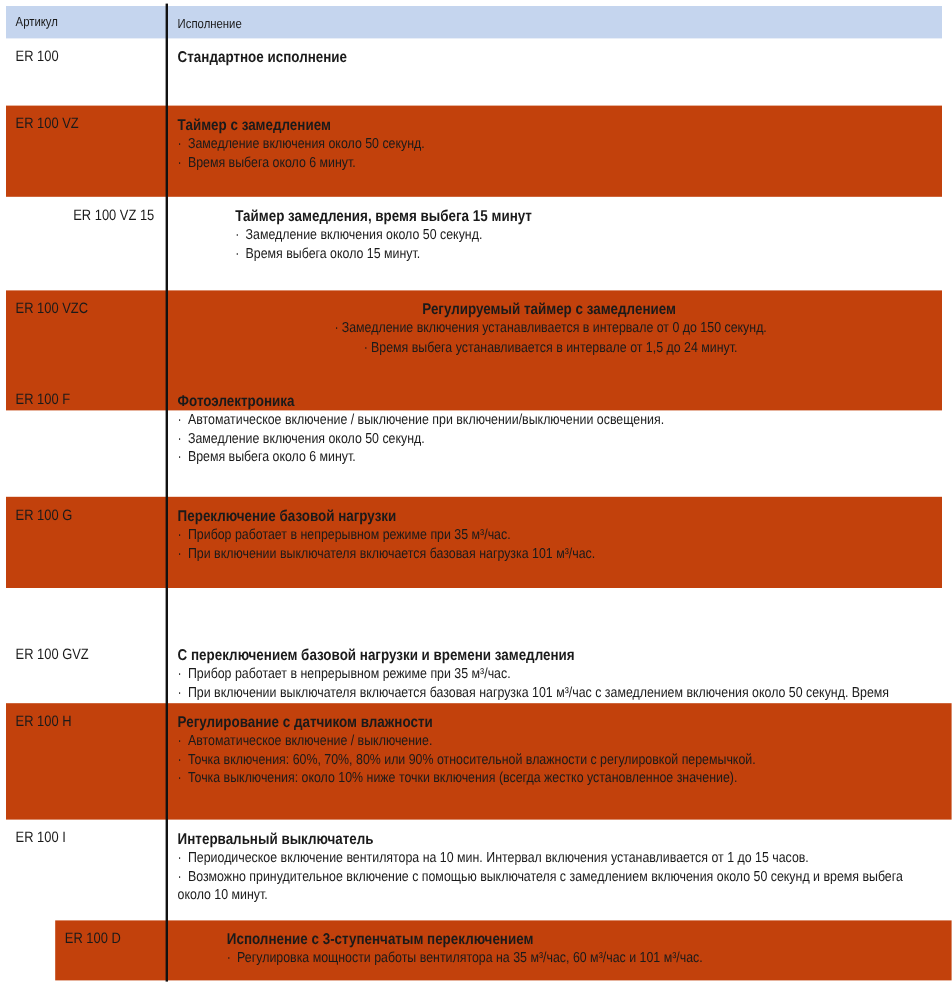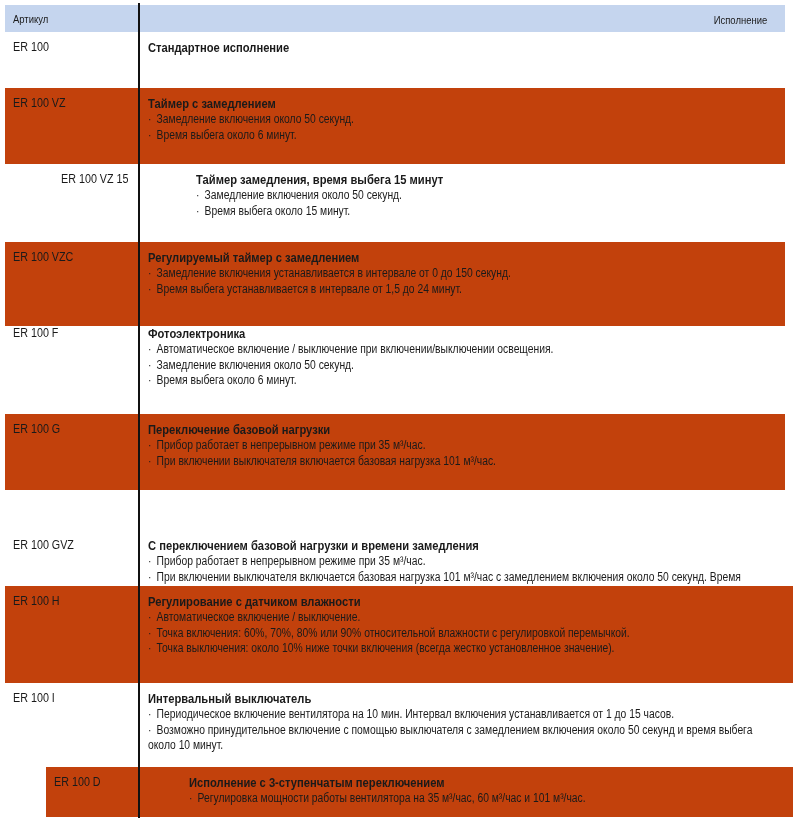--- a/index.html
+++ b/index.html
@@ -1,21 +1,21 @@
 <!DOCTYPE html>
 <html><head>
 <meta charset="utf-8">
 <style>
   html, body { margin:0; padding:0; background:#ffffff; }
   body { width:793px; height:820px; position:relative; overflow:hidden;
          font-family:"Liberation Sans", sans-serif; color:#1a1a1a; }
   .table { position:absolute; left:5px; top:5px; width:780px; }
   .row { position:absolute; left:0; width:780px; }
   .row.shaded { background:#c2410c; }
-  .hdr { background:#c5d5ee;text-align:right; }
+  .hdr { background:#c5d5ee; }
   .cell-art { position:absolute; left:8px; top:8px; font-size:12.5px; white-space:nowrap;
               transform:scaleX(0.86); transform-origin:left top; }
   .cell-desc { position:absolute; left:143px; top:8px; width:720px; font-size:12px; line-height:15.5px;
                transform:scaleX(0.86); transform-origin:left top; }
   .hdr .cell-art, .hdr .cell-desc { top:8px; font-size:11px; }
   .title { font-weight:bold; font-size:13px; line-height:16px; }
   .bullet { white-space:nowrap; }
   .bullet.wrap { white-space:normal; }
   .bullet .dot { display:inline-block; width:10px; }
   .divider { position:absolute; left:138px; top:3px; width:1.5px; height:815px; background:#111; }
@@ -44,21 +44,21 @@
         </div>
       </div>
       <div class="row" style="top: 159px; height: 62px; margin-left: 48px;">
         <div class="cell-art">ER 100 VZ 15</div>
         <div class="cell-desc">
           <div class="title">Таймер замедления, время выбега 15 минут</div>
           <div class="bullet"><span class="dot"> ·</span><span>Замедление включения около 50 секунд.</span></div>
           <div class="bullet"><span class="dot"> ·</span><span>Время выбега около 15 минут.</span></div>
         </div>
       </div>
-      <div class="row shaded" style="top: 237px; height: 84px;">
+      <div class="row shaded" style="top: 237px; height: 100px; text-align: center;">
         <div class="cell-art">ER 100 VZC</div>
         <div class="cell-desc">
           <div class="title">Регулируемый таймер с замедлением</div>
           <div class="bullet"><span class="dot"> ·</span><span>Замедление включения устанавливается в интервале от 0 до 150 секунд.</span></div>
           <div class="bullet"><span class="dot"> ·</span><span>Время выбега устанавливается в интервале от 1,5 до 24 минут.</span></div>
         </div>
       </div>
       <div class="row" style="top: 313px; height: 79px;">
         <div class="cell-art">ER 100 F</div>
         <div class="cell-desc">

